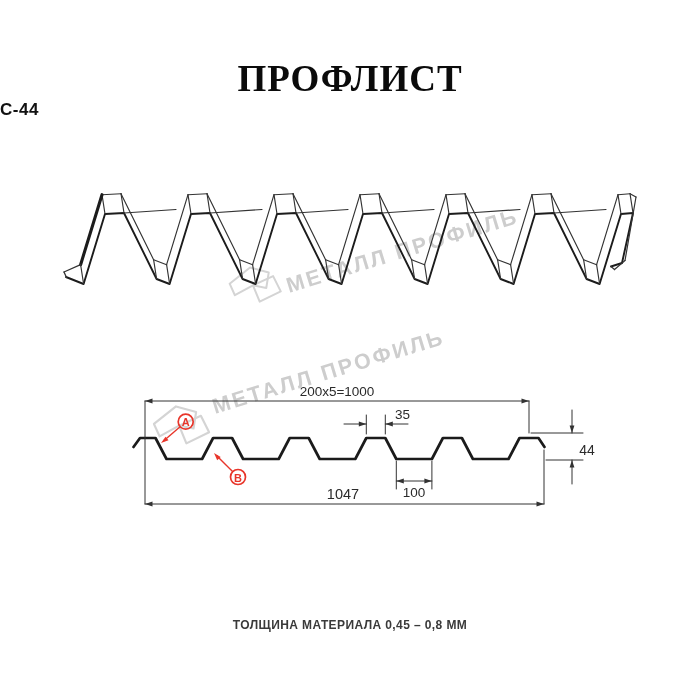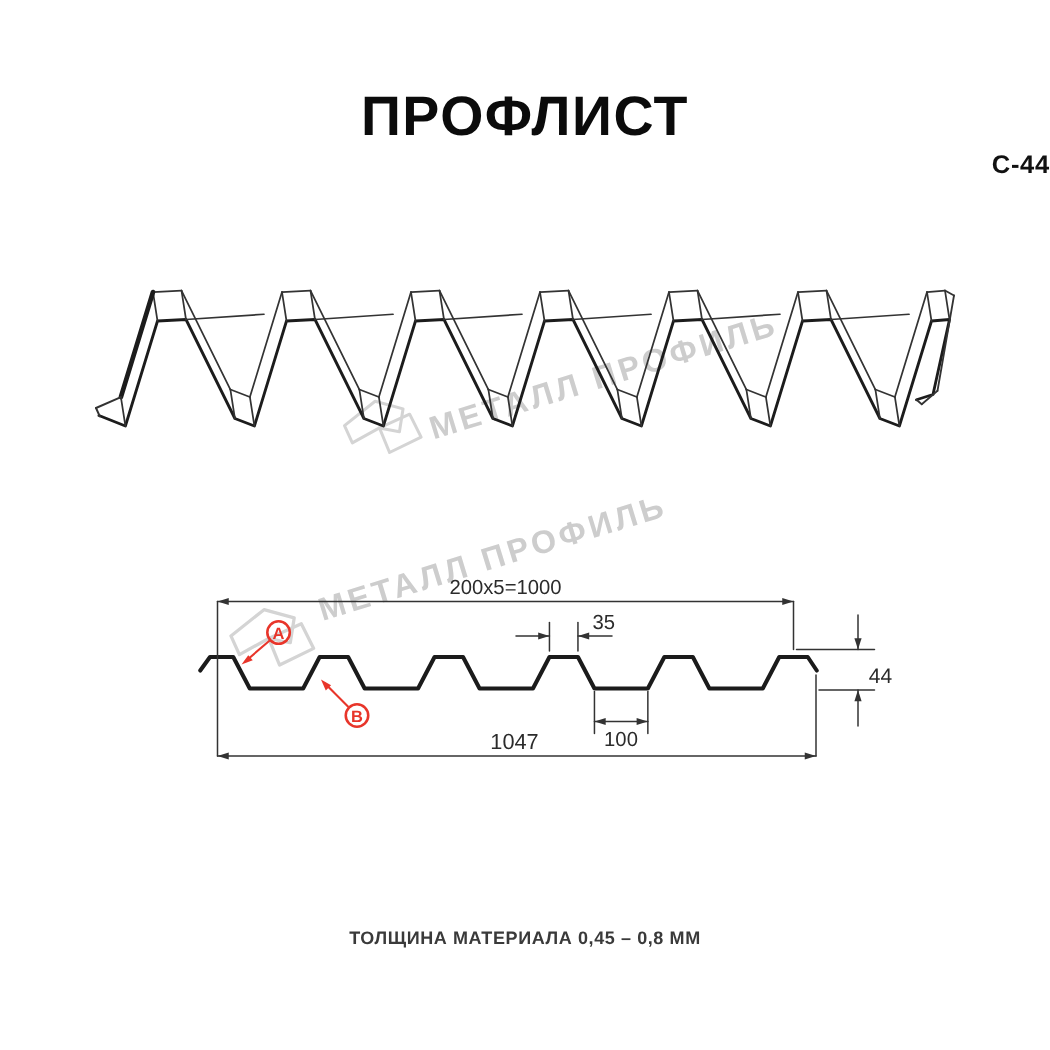--- a/index.html
+++ b/index.html
@@ -2,24 +2,24 @@
 <html><head>
 <meta charset="utf-8">
 <style>
   html,body{margin:0;padding:0;}
   body{
     width:700px;height:700px;background:#ffffff;position:relative;overflow:hidden;
     font-family:"Liberation Sans", sans-serif;
   }
   .title{
     position:absolute;top:57px;left:0;width:700px;text-align:center;
-    font-size:37px;font-weight:bold;letter-spacing:1px;color:#0b0b0b;
+    font-size:37px;font-weight:bold;letter-spacing:1px;color:#0b0b0b;font-family:Liberation Serif, serif;
   }
   .subtitle{
-    position:absolute;top:100px;left:0;width:700px;text-align:right;
+    position:absolute;top:100px;left:0;width:700px;text-align:left;
     font-size:17px;font-weight:bold;letter-spacing:0.5px;color:#111;
   }
   .footer{
     position:absolute;top:618px;left:0;width:700px;text-align:center;
     font-size:12px;font-weight:bold;letter-spacing:0.4px;color:#3a3a3a;
   }
   svg{position:absolute;top:0;left:0;}
   .dimlabel{font-size:13.5px;fill:#2b2b2b;}
   .wmtext{font-size:21.5px;font-weight:bold;letter-spacing:2.5px;}
 </style>

